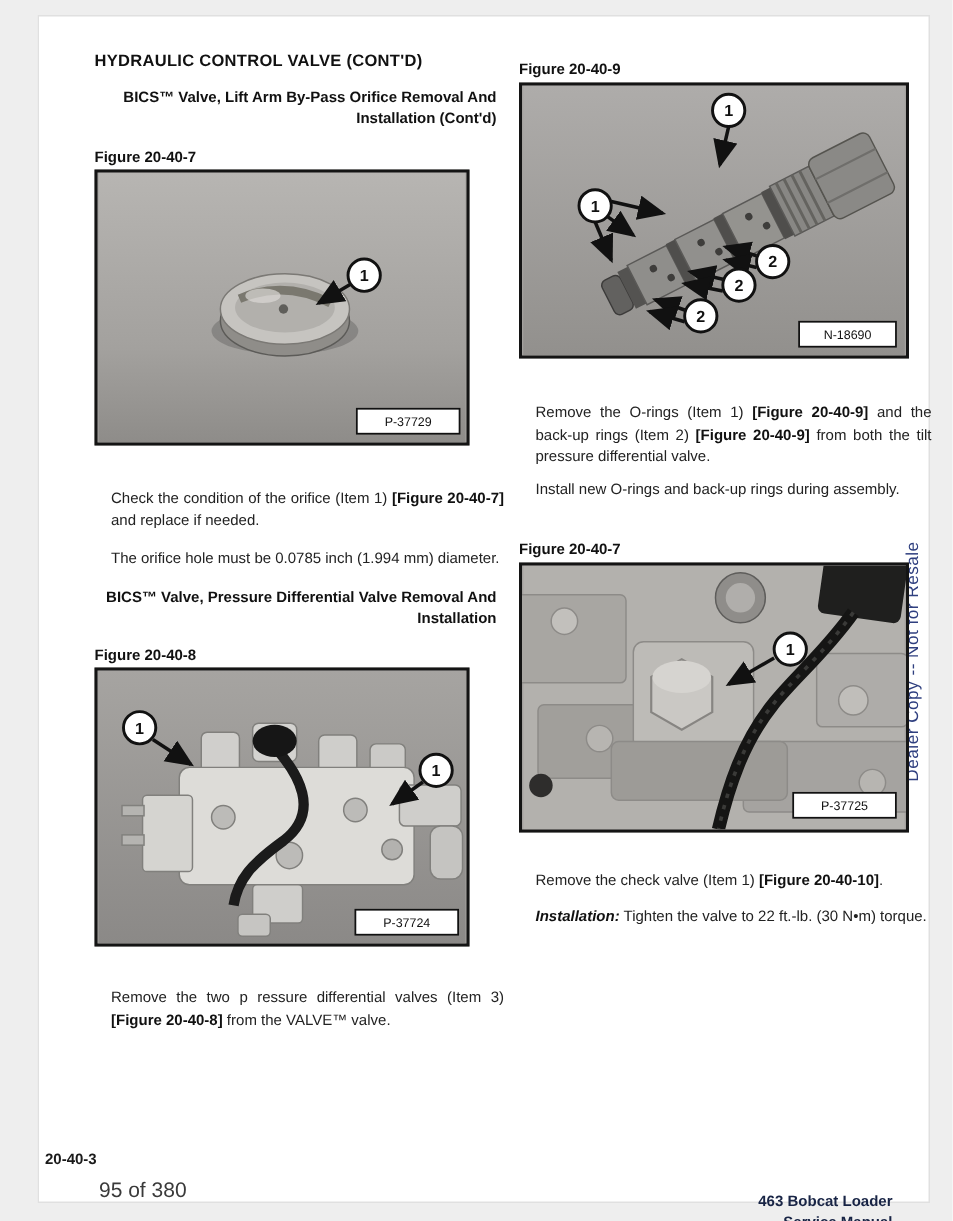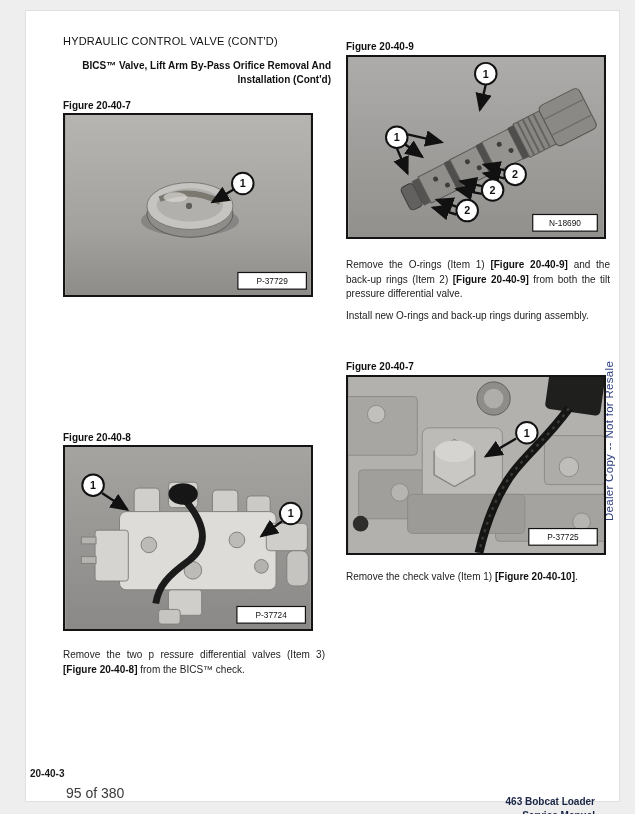--- a/index.html
+++ b/index.html
@@ -9,33 +9,33 @@
     font-family:"Liberation Sans","DejaVu Sans",sans-serif;
     color:#1c1c1c;
     -webkit-font-smoothing:antialiased;
   }
   .page{
     position:absolute;left:25px;top:10px;width:595px;height:792px;
     background:#ffffff;border:1px solid #e0e0e0;box-sizing:border-box;
   }
   .title{
     position:absolute;left:37px;top:24px;margin:0;
-    font-size:11px;font-weight:normal;letter-spacing:.2px;color:#111;
+    font-size:11px;font-weight:bold;letter-spacing:.2px;color:#111;
   }
   .h2{
     position:absolute;left:37px;width:268px;margin:0;
     font-size:10px;font-weight:bold;line-height:1.4;color:#111;text-align:right;
   }
   .figcap{
     position:absolute;left:37px;margin:0;
     font-size:10px;font-weight:bold;color:#111;
   }
   .rc{left:320px !important;}
   .para{
-    position:absolute;left:37px;width:262px;margin:0;
+    position:absolute;left:37px;width:262px;margin:11px;
     font-size:10px;line-height:1.45;text-align:justify;color:#222;
   }
   .para b{color:#111;}
   .photo{
     position:absolute;border:2px solid #141414;box-sizing:border-box;
     background:#a3a19e;overflow:hidden;
   }
   .photo svg{display:block;width:100%;height:100%;}
   .watermark{
     position:absolute;left:583px;top:430px;
@@ -94,22 +94,27 @@
       <line x1="172" y1="76" x2="150" y2="89" stroke="#111" stroke-width="2.4" marker-end="url(#ah7)"></line>
       <circle cx="181" cy="70" r="11" fill="#fff" stroke="#111" stroke-width="2"></circle>
       <text class="co-text" x="181" y="74" text-anchor="middle">1</text>
       <g>
         <rect x="176" y="161" width="70" height="17" fill="#fff" stroke="#111" stroke-width="1.2"></rect>
         <text class="id-text" x="211" y="173" text-anchor="middle">P-37729</text>
       </g>
     </svg>
   </div>
 
-
-
+  <p class="para" style="top:304px">
+    <span>Check the condition of the orifice (Item 1) </span><b>[Figure 20-40-7]</b><span> and replace if needed.</span>
+  </p>
+
+  <p class="para" style="top:344px">The orifice hole must be 0.0785 inch (1.994 mm) diameter.</p>
+
+  <h2 class="h2" style="top:381px">BICS™ Valve, Pressure Differential Valve Removal And Installation</h2>
 
   <div class="figcap" style="top:421px">Figure 20-40-8</div>
 
   <div class="photo" style="left:37px;top:434px;width:250px;height:186px">
     <svg viewBox="0 0 250 186">
       <defs>
         <linearGradient id="g8" x1="0" y1="0" x2="0" y2="1">
           <stop offset="0" stop-color="#a6a4a1"></stop>
             <stop offset="1" stop-color="#8b8987"></stop>
         </linearGradient>
@@ -147,21 +152,21 @@
       <circle cx="230" cy="68" r="11" fill="#fff" stroke="#111" stroke-width="2"></circle>
       <text class="co-text" x="230" y="72" text-anchor="middle">1</text>
       <g>
         <rect x="175" y="163" width="70" height="17" fill="#fff" stroke="#111" stroke-width="1.2"></rect>
         <text class="id-text" x="210" y="175" text-anchor="middle">P-37724</text>
       </g>
     </svg>
   </div>
 
   <p class="para" style="top:637px">
-    <span>Remove the two p ressure differential valves (Item 3) </span><b>[Figure 20-40-8]</b><span> from the BICS™ check.</span>
+    <span>Remove the two p ressure differential valves (Item 3) </span><b>[Figure 20-40-8]</b><span> from the VALVE™ valve.</span>
   </p>
 
   <div class="figcap rc" style="top:30px">Figure 20-40-9</div>
 
   <div class="photo" style="left:320px;top:44px;width:260px;height:184px">
     <svg viewBox="0 0 260 184">
       <defs>
         <linearGradient id="g9" x1="0" y1="0" x2="0" y2="1">
           <stop offset="0" stop-color="#aeacaa"></stop>
             <stop offset="1" stop-color="#92908d"></stop>
@@ -270,20 +275,23 @@
         <rect x="184" y="155" width="70" height="17" fill="#fff" stroke="#111" stroke-width="1.2"></rect>
         <text class="id-text" x="219" y="167" text-anchor="middle">P-37725</text>
       </g>
     </svg>
   </div>
 
   <p class="para rc" style="top:559px;width:264px">
     <span>Remove the check valve (Item 1) </span><b>[Figure 20-40-10]</b><span>.</span>
   </p>
 
+  <p class="para rc" style="top:583px;width:264px">
+    <b><i>Installation:</i></b><span> Tighten the valve to 22 ft.-lb. (30 N•m) torque.</span>
+  </p>
 
   <div class="footer-code">20-40-3</div>
   <div class="footer-manual">
     <div>463 Bobcat Loader</div>
     <div>Service Manual</div>
   </div>
   <div class="footer-count">95 of 380</div>
 
 </div>
 

